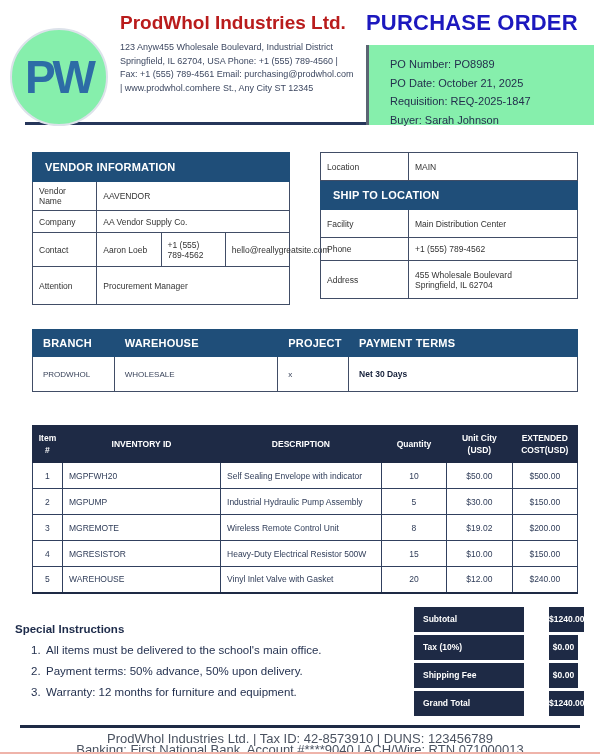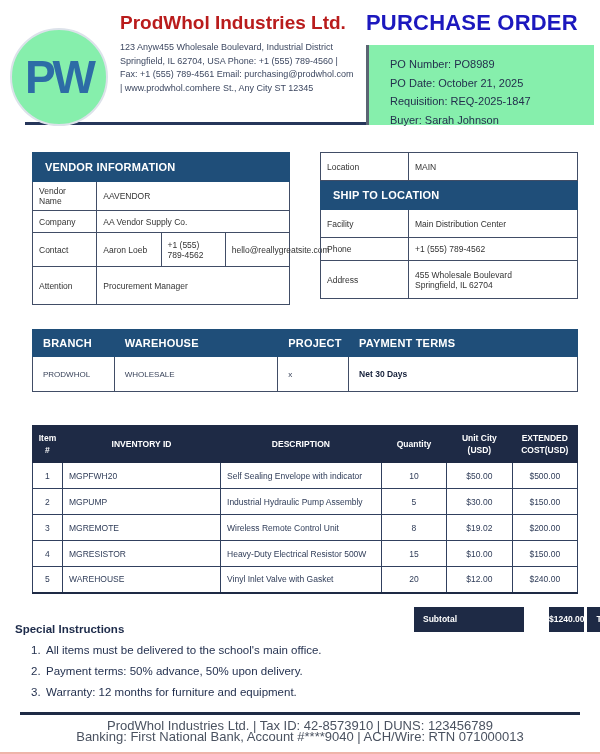--- a/index.html
+++ b/index.html
@@ -62,21 +62,21 @@
   }
   table.items td.c { text-align:center; }
   table.items { border-bottom:2px solid #1e2a45; }
   
   .bottom { display:flex; margin-top:13px; align-items:flex-start; }
   .instructions { margin-left:15px; width:350px; padding-top:16px; }
   .instructions .title { font-size:11.5px; font-weight:bold; color:#1d2b4a; }
   .instr-list { margin-top:5px; }
   .instr-item { display:flex; font-size:11.5px; color:#253250; line-height:21px; padding-left:16px; }
   .instr-item .num { flex:0 0 15px; }
-  .totals { width:164px; margin-left:auto; margin-right:22px; display:flex; gap:3px; }
+  .totals { width:164px; margin-left:auto; margin-right:22px; display:flex; flex-direction:column; gap:3px; }
   .totals .trow { display:flex; gap:2px; height:25px; }
   .totals .cell {
     background:#1e2a45; color:#fff; font-size:8.5px; font-weight:bold;
     display:flex; align-items:center;
   }
   .totals .lbl { flex:0 0 110px; padding-left:9px; }
   .totals .val { flex:1; justify-content:center;margin-left:23px; }
   
   .footer-rule { height:3px; background:#1e2a45; margin:9px 20px 0 20px; }
   .footer-text { text-align:center; font-size:13px; color:#4a5260; line-height:11px; margin-top:5px; }

